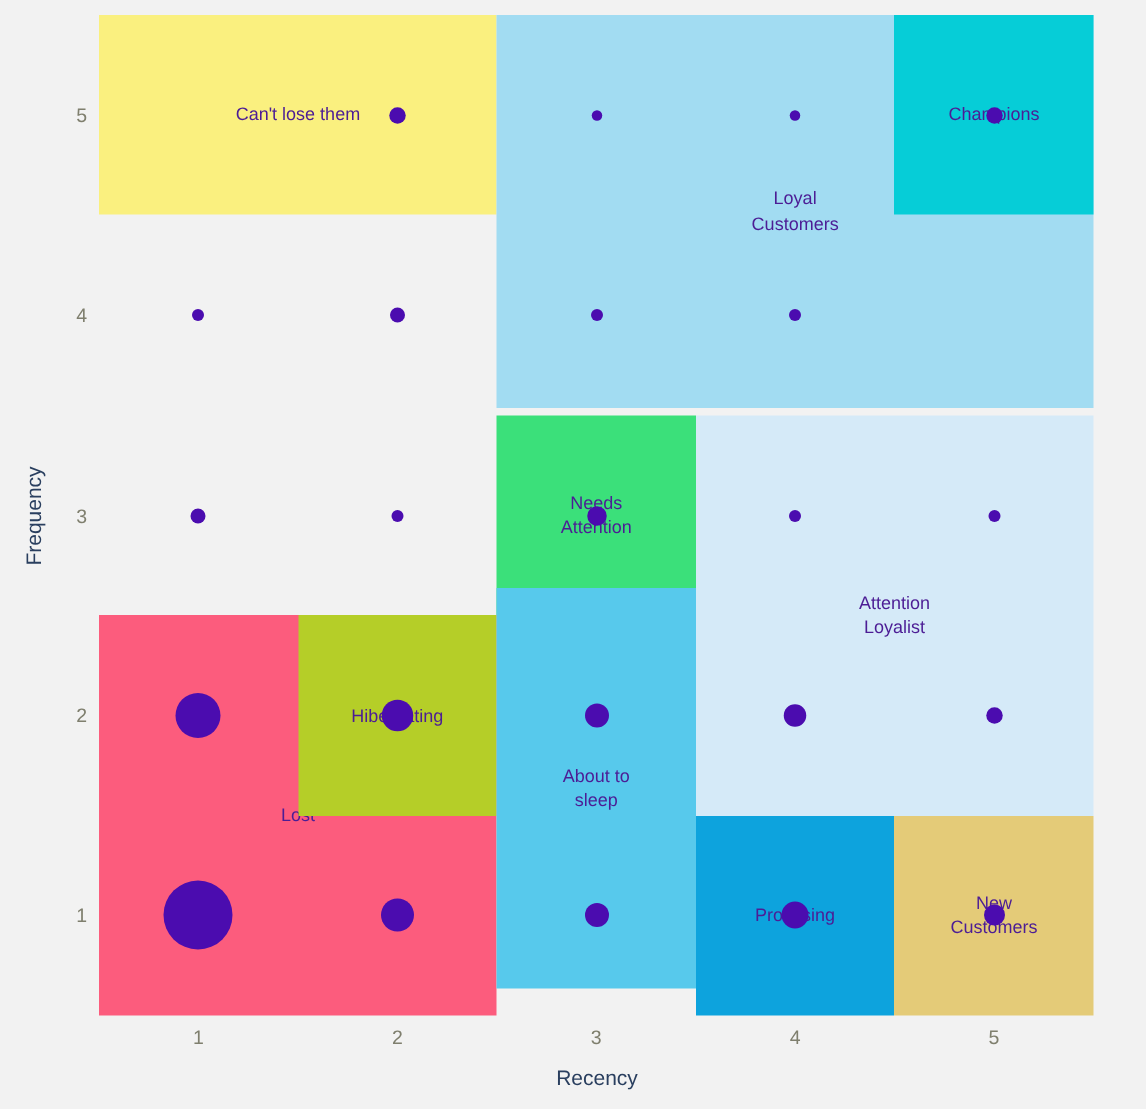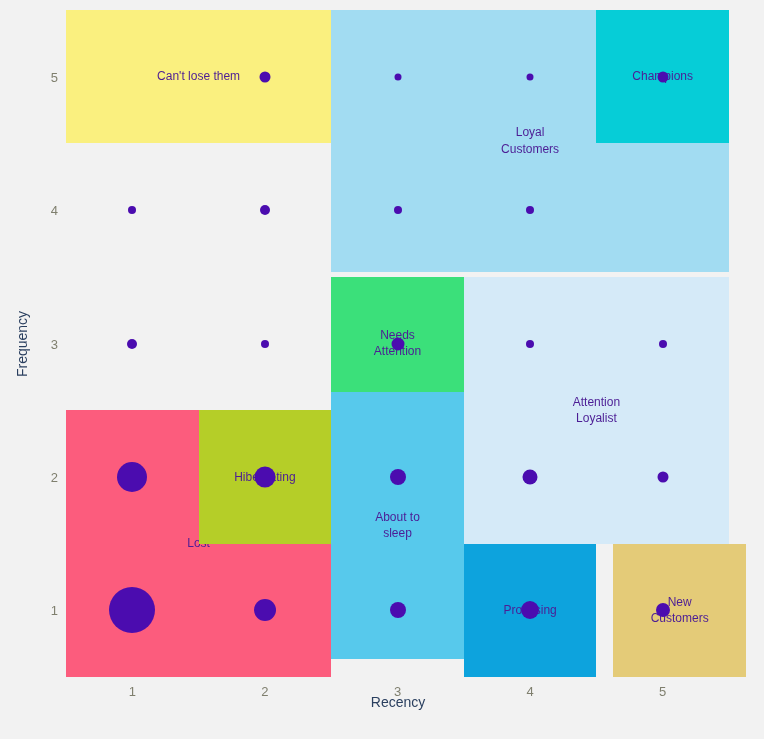--- a/index.html
+++ b/index.html
@@ -66,21 +66,21 @@
   }
   .axis-title {
     position: absolute;
     font-size: 14px;
     color: #2A3F5F;
     font-family: "Liberation Sans", sans-serif;
     white-space: nowrap;
   }
   #x-axis-title {
     left: 398px;
-    top: 694px;
+    top: 710px;
     transform: translateX(-50%);
   }
   #y-axis-title {
     left: 22px;
     top: 344px;
     transform: translate(-50%, -50%) rotate(-90deg);
     transform-origin: center center;
   }
 </style>
 </head>
@@ -113,21 +113,21 @@
       <div class="segment" style="left: 132.6px; top: 400.2px; width: 132.6px; height: 133.4px; background: rgb(181, 206, 40);">
         <span class="segment-label">Hibernating</span>
       </div>
       <div class="segment" style="left: 265.2px; top: 382px; width: 132.6px; height: 266.8px; background: rgb(87, 201, 236);">
         <span class="segment-label">About to
 sleep</span>
       </div>
       <div class="segment" style="left: 397.8px; top: 533.6px; width: 132.6px; height: 133.4px; background: rgb(13, 163, 221);">
         <span class="segment-label">Promising</span>
       </div>
-      <div class="segment" style="left: 530.4px; top: 533.6px; width: 132.6px; height: 133.4px; background: rgb(228, 203, 120); margin-left: 17px;">
+      <div class="segment" style="left: 530.4px; top: 533.6px; width: 132.6px; height: 133.4px; background: rgb(228, 203, 120);">
         <span class="segment-label">New
 Customers</span>
       </div>
       <div class="bubble" style="left: 66.3px; top: 600.3px; width: 46px; height: 46px; background: rgb(75, 12, 175);"></div>
       <div class="bubble" style="left: 198.9px; top: 600.3px; width: 22px; height: 22px; background: rgb(75, 12, 175);"></div>
       <div class="bubble" style="left: 331.5px; top: 600.3px; width: 16px; height: 16px; background: rgb(75, 12, 175);"></div>
       <div class="bubble" style="left: 464.1px; top: 600.3px; width: 18px; height: 18px; background: rgb(75, 12, 175);"></div>
       <div class="bubble" style="left: 596.7px; top: 600.3px; width: 14px; height: 14px; background: rgb(75, 12, 175);"></div>
       <div class="bubble" style="left: 66.3px; top: 466.9px; width: 30px; height: 30px; background: rgb(75, 12, 175);"></div>
       <div class="bubble" style="left: 198.9px; top: 466.9px; width: 21px; height: 21px; background: rgb(75, 12, 175);"></div>

